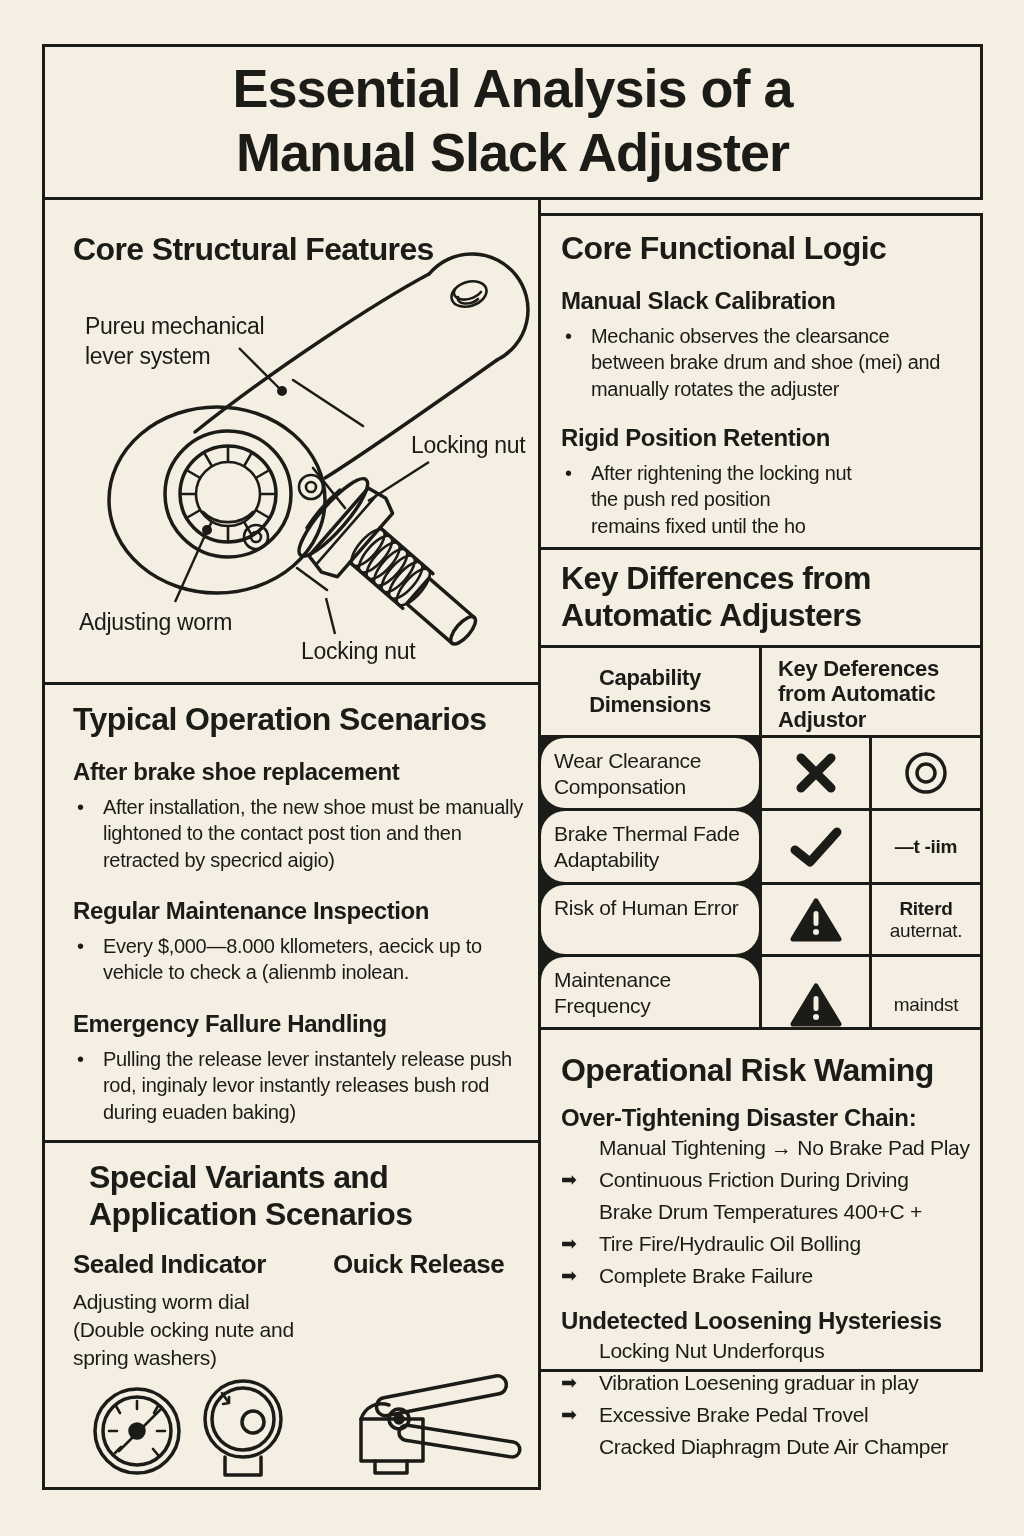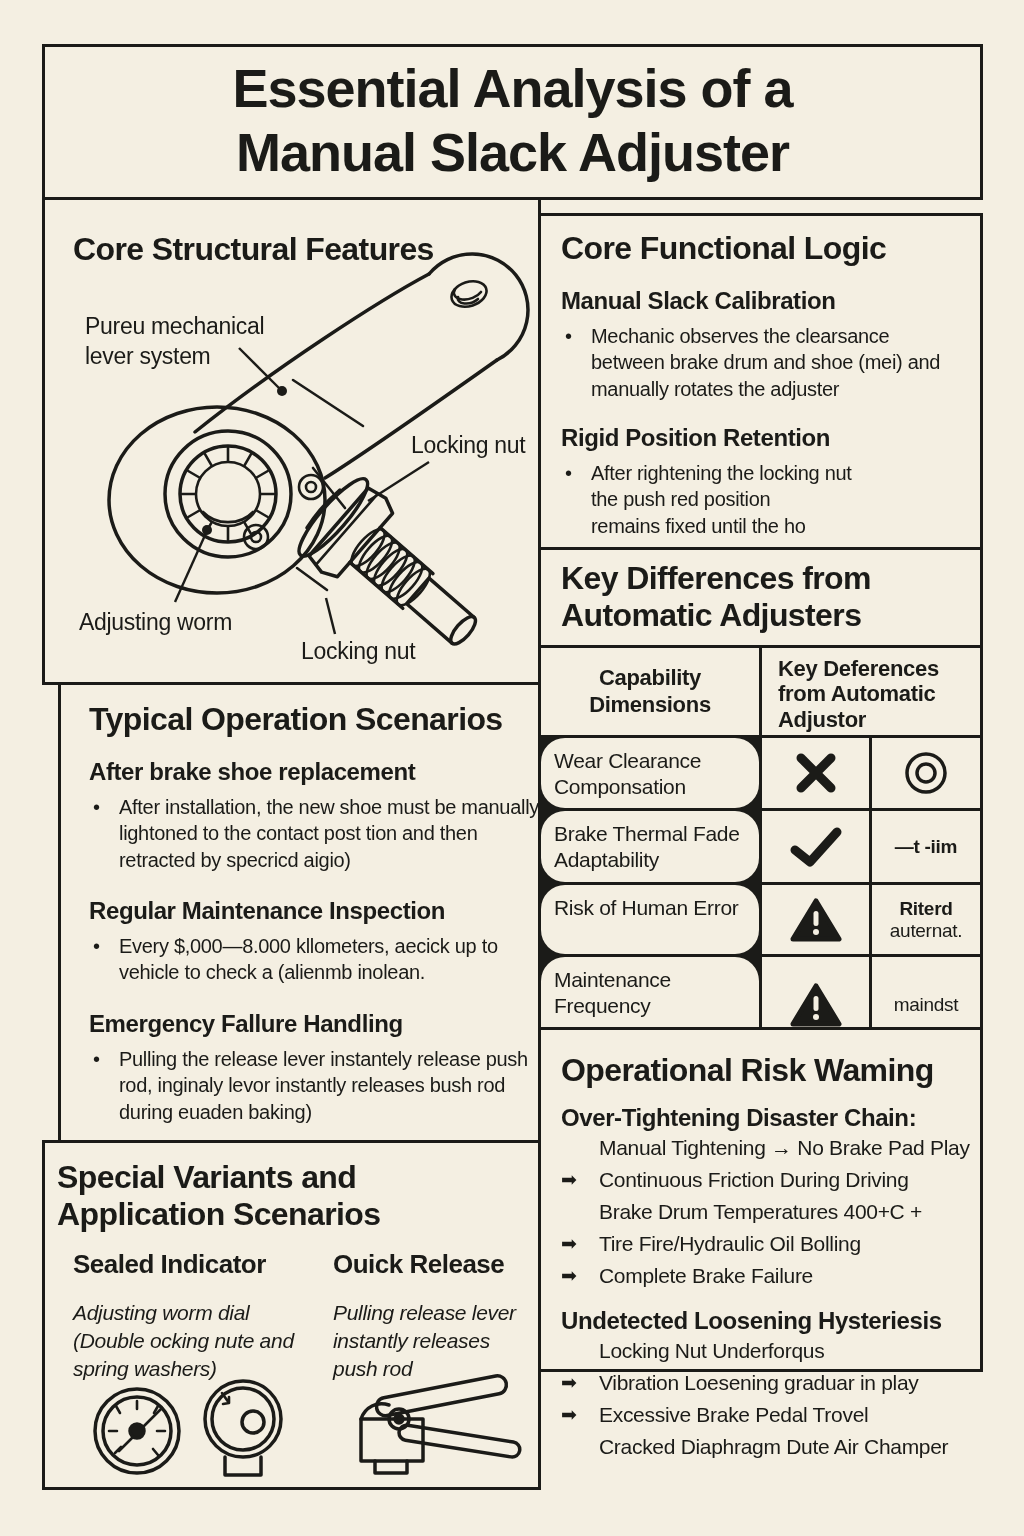--- a/index.html
+++ b/index.html
@@ -3,21 +3,21 @@
 <meta charset="utf-8">
 <style>
   * { margin:0; padding:0; box-sizing:border-box; }
   html,body { background:#f4efe2; }
   body { font-family:"Liberation Sans", sans-serif; color:#1b1b18; }
   .page { position:relative; width:1024px; height:1536px; background:#f4efe2; overflow:hidden; letter-spacing:-0.3px; }
   .box { position:absolute; border:3px solid #1b1b18; background:#f4efe2; }
 
   #box-title      { left:42px; top:44px;   width:941px; height:156px; text-align:center; padding-top:10px; }
   #box-structural { left:42px; top:197px;  width:499px; height:488px; }
-  #box-operations { left:42px; top:682px;  width:499px; height:461px; padding:16px 14px 0 28px;margin-left:16px; }
+  #box-operations { left:42px; top:682px;  width:499px; height:461px; padding:16px 14px 0 28px; }
   #box-variants   { left:42px; top:1140px; width:499px; height:350px; }
   #box-functional { left:538px; top:197px; width:445px; height:353px; padding:14px 12px 0 20px;margin-top:16px; }
   #box-diffhead   { left:538px; top:547px; width:445px; height:101px; padding:10px 12px 0 20px; }
   #box-table      { left:538px; top:645px; width:445px; height:385px; }
   #box-risk       { left:538px; top:1027px; width:445px; height:345px; padding:22px 10px 0 20px; }
 
   .main-title { font-size:54px; font-weight:700; line-height:1.18; letter-spacing:-1px; }
   .sec-heading { font-size:32px; font-weight:700; letter-spacing:-0.6px; line-height:1.15; }
   .sub-title { font-size:24px; font-weight:700; letter-spacing:-0.4px; }
   .body-text { font-size:20px; line-height:1.32; }
@@ -42,25 +42,25 @@
     gap:3px; background:#1b1b18; }
   .cmp-table > div { background:#f4efe2; }
   .cell-dim { font-size:21px; line-height:1.25; padding:10px 6px 0 13px;border-radius:24px; }
   .cell-dim-header { font-size:22px; font-weight:700; line-height:1.2; display:flex; align-items:center; justify-content:center; text-align:center; }
   .cell-cmp-header { grid-column:2 / 4; font-size:22px; font-weight:700; line-height:1.15; padding:8px 4px 0 16px; }
   .cell-icon { display:flex; align-items:center; justify-content:center; }
   .cell-note { display:flex; flex-direction:column; align-items:center; justify-content:center; font-size:19px; line-height:1.15; text-align:center; }
   .note-bold { font-weight:700; }
 
   
-  #variants-heading { position:absolute; left:12px; top:16px; }
+  #variants-heading { position:absolute; left:44px; top:16px; }
   #sealed-col { position:absolute; left:28px; top:106px; width:252px; }
   #quick-col  { position:absolute; left:288px; top:106px; width:200px; }
   .variant-title { font-size:26px; font-weight:700; letter-spacing:-0.5px; }
-  .variant-body { font-size:21px; line-height:1.33; margin-top:19px;font-style:italic; }
+  .variant-body { font-size:21px; line-height:1.33; margin-top:8px; }
   #variant-icons { position:absolute; left:14px; top:224px; width:470px; height:118px; }
 
   
   .chain-title { font-size:24px; font-weight:700; margin-top:15px; letter-spacing:-0.4px; }
   .chain-row { display:flex; font-size:21px; line-height:32px; }
   .chain-row .chain-arrow { flex:none; width:38px; font-size:19px; }
   .chain-row.indent { padding-left:38px; }
 </style>
 </head>
 <body>
@@ -174,21 +174,20 @@
     <div class="sec-heading" id="variants-heading">
       <div>Special Variants and</div>
       <div>Application Scenarios</div>
     </div>
     <div id="sealed-col">
       <div class="variant-title">Sealed Indicator</div>
       <div class="variant-body">Adjusting worm dial (Double ocking nute and spring washers)</div>
     </div>
     <div id="quick-col">
       <div class="variant-title">Ouick Release</div>
-      <div class="variant-body">Pulling release lever instantly releases push rod</div>
     </div>
     <svg id="variant-icons" viewBox="0 0 470 118">
       <g class="art">
         <circle cx="78" cy="64" r="42"></circle>
         <circle cx="78" cy="64" r="34"></circle>
         <path class="thin" d="M78,34 L78,42 M99,39 L95,46 M106,64 L98,64 M57,39 L61,46 M50,64 L58,64 M56,86 L62,80 M99,88 L94,82"></path>
         <path d="M60,84 L103,41" class="thin" stroke-width="4"></path>
         <circle cx="78" cy="64" r="7" fill="#1b1b18"></circle>
       </g>
       <g class="art">

